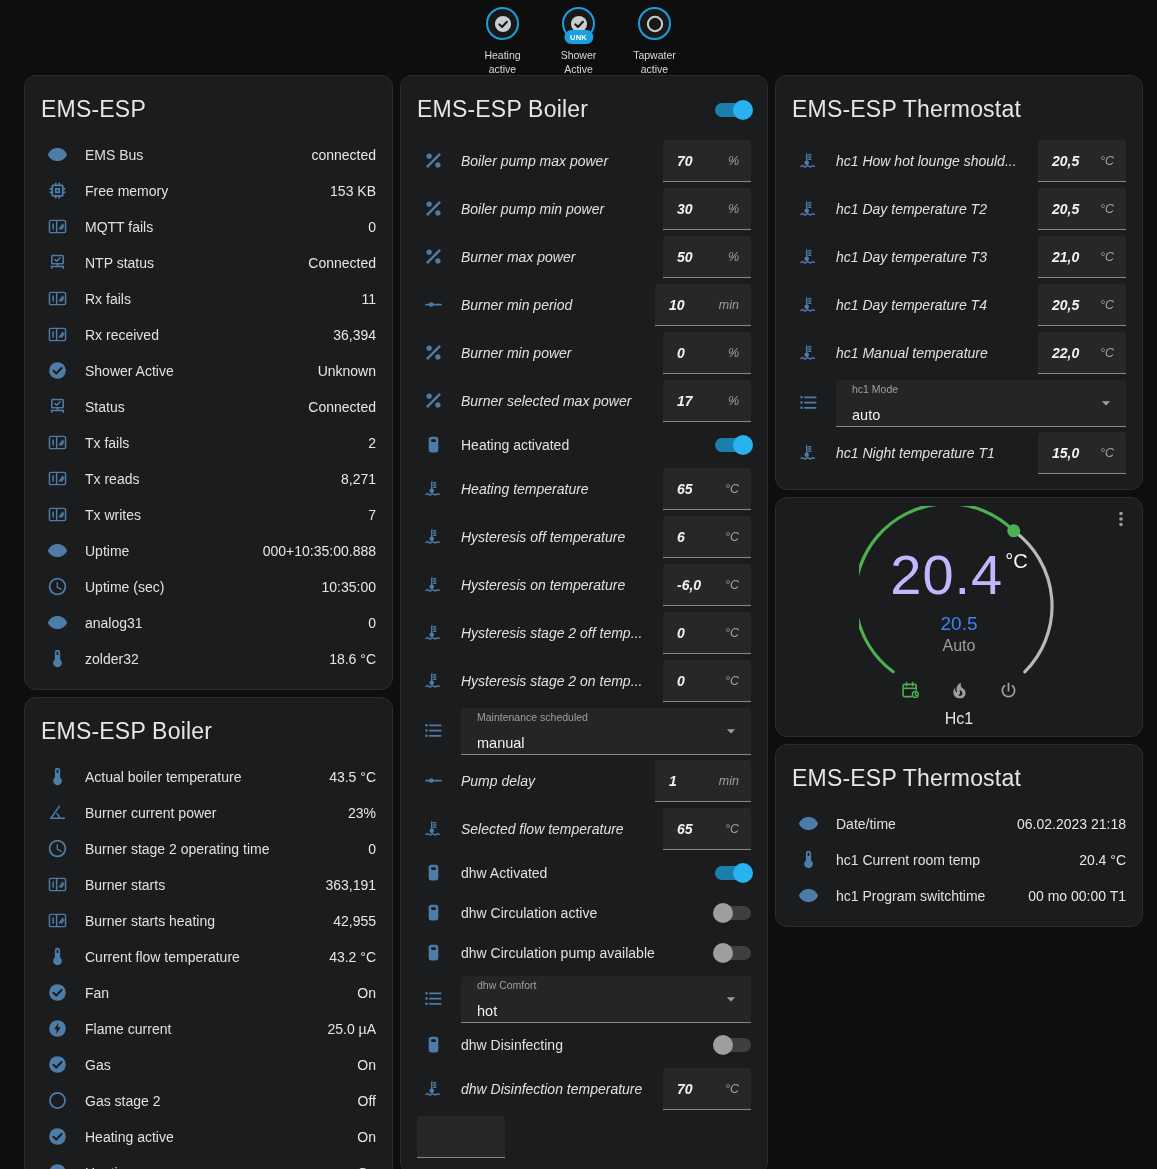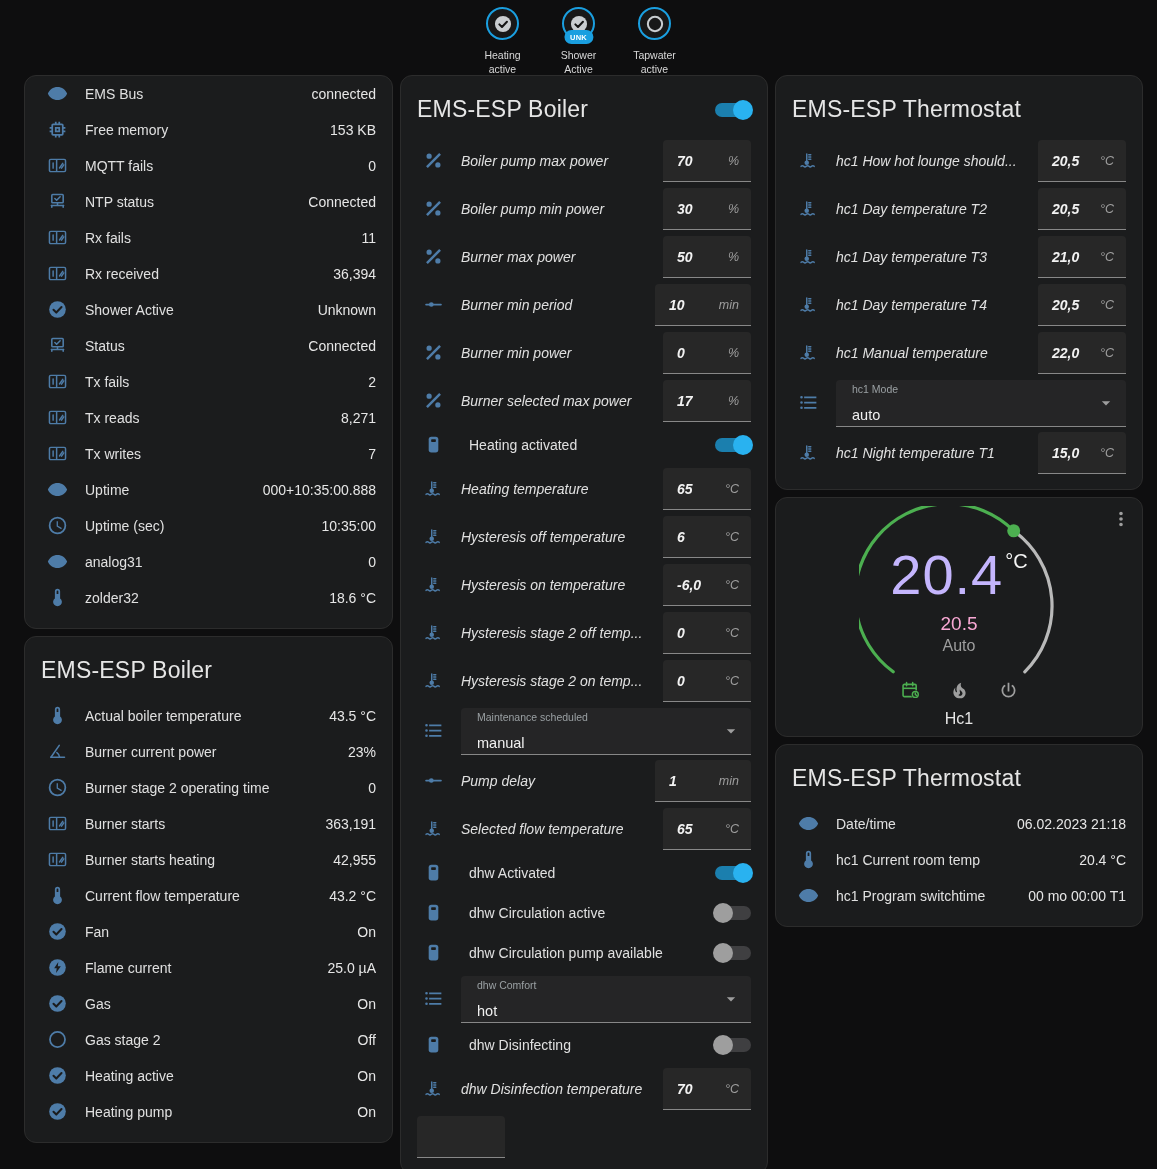--- a/index.html
+++ b/index.html
@@ -29,21 +29,21 @@
   .card-title{font-size:23px;font-weight:400;color:#e6e6e6;letter-spacing:.2px;}
   .rows{padding:0 16px 12px;}
   
   .row{display:flex;align-items:center;cursor:pointer;}
   .row .icon{width:24px;height:24px;margin:0 16px 0 4px;color:var(--icon-blue,#4e7ca8);flex:none;}
   .row .icon svg{width:21px;height:21px;display:block;margin:1px auto;}
   .row .label{flex:1;font-size:14px;color:#e0e0e0;white-space:nowrap;overflow:hidden;text-overflow:ellipsis;}
   .row .value{font-size:14px;color:#e6e6e6;text-align:right;white-space:nowrap;margin-left:10px;}
   .row-sensor{height:36px;}
   .row-number{height:48px;font-style:italic;}
-  .row-toggle{height:40px;gap:8px;}
+  .row-toggle{height:40px;}
   .row-select{height:52px;}
   
   .numbox{width:62px;height:41px;background:#272727;border-radius:4px 4px 0 0;
     border-bottom:1px solid rgba(255,255,255,.45);
     display:flex;align-items:center;justify-content:space-between;padding:0 12px 0 14px;cursor:text;}
   .numbox.wide{width:70px;}
   .numbox .num{font-size:14px;font-weight:bold;color:#f2f2f2;}
   .numbox .unit{font-size:12.5px;color:#9e9e9e;margin-left:8px;}
   
   .selectbox{flex:1;height:47px;background:#252526;border-radius:4px 4px 0 0;
@@ -62,21 +62,21 @@
   .toggle.off{background:#3f3f41;}
   .toggle.off .knob{left:-2px;background:#9e9e9e;}
   
   .dial-card{position:relative;height:240px;}
   .dots-menu{position:absolute;top:10px;right:10px;width:22px;height:22px;color:#9e9e9e;cursor:pointer;}
   .dots-menu svg{width:22px;height:22px;}
   .dial-svg{position:absolute;left:50%;top:8px;transform:translateX(-50%);}
   .dial-center{position:absolute;left:0;right:0;top:44px;text-align:center;}
   .dial-current{font-size:56px;font-weight:400;color:#c4b5fd;letter-spacing:1px;}
   .dial-unit{font-size:20px;color:#f3f3f3;vertical-align:26px;margin-left:2px;}
-  .dial-target{font-size:19px;color:#f9a8d4;margin-top:6px;}
+  .dial-target{font-size:19px;color:#3b82f6;margin-top:6px;}
   .dial-mode{font-size:16px;color:#9e9e9e;margin-top:2px;}
   .dial-modes{position:absolute;left:0;right:0;top:182px;display:flex;justify-content:center;gap:28px;}
   .dial-modes span{width:21px;height:21px;color:#9e9e9e;cursor:pointer;}
   .dial-modes span svg{width:21px;height:21px;display:block;}
   .dial-modes span.active{color:var(--dial-green,#4caf50);}
   .dial-name{position:absolute;left:0;right:0;top:212px;text-align:center;font-size:16px;color:#e6e6e6;}
 </style>
 </head>
 <body>
 
@@ -113,20 +113,23 @@
         </span>
       </div>
     <div class="badge-label">Tapwater active</div>
   </div>
 </div>
 
 <div class="columns">
 
   <div class="col">
     <div class="card">
+      <div class="card-title-row">
+          <span class="card-title">EMS-ESP</span>
+        </div>
       <div class="rows">
           <div class="row row-sensor">
     <span class="icon">
               <svg viewBox="0 0 24 24">
                 <path fill="currentColor" d="M12,9A3,3 0 0,1 15,12A3,3 0 0,1 12,15A3,3 0 0,1 9,12A3,3 0 0,1 12,9M12,4.5C17,4.5 21.27,7.61 23,12C21.27,16.39 17,19.5 12,19.5C7,19.5 2.73,16.39 1,12C2.73,7.61 7,4.5 12,4.5Z"></path>
               </svg>
             </span>
     <span class="label">EMS Bus</span>
     <span class="value">connected</span>
   </div>

